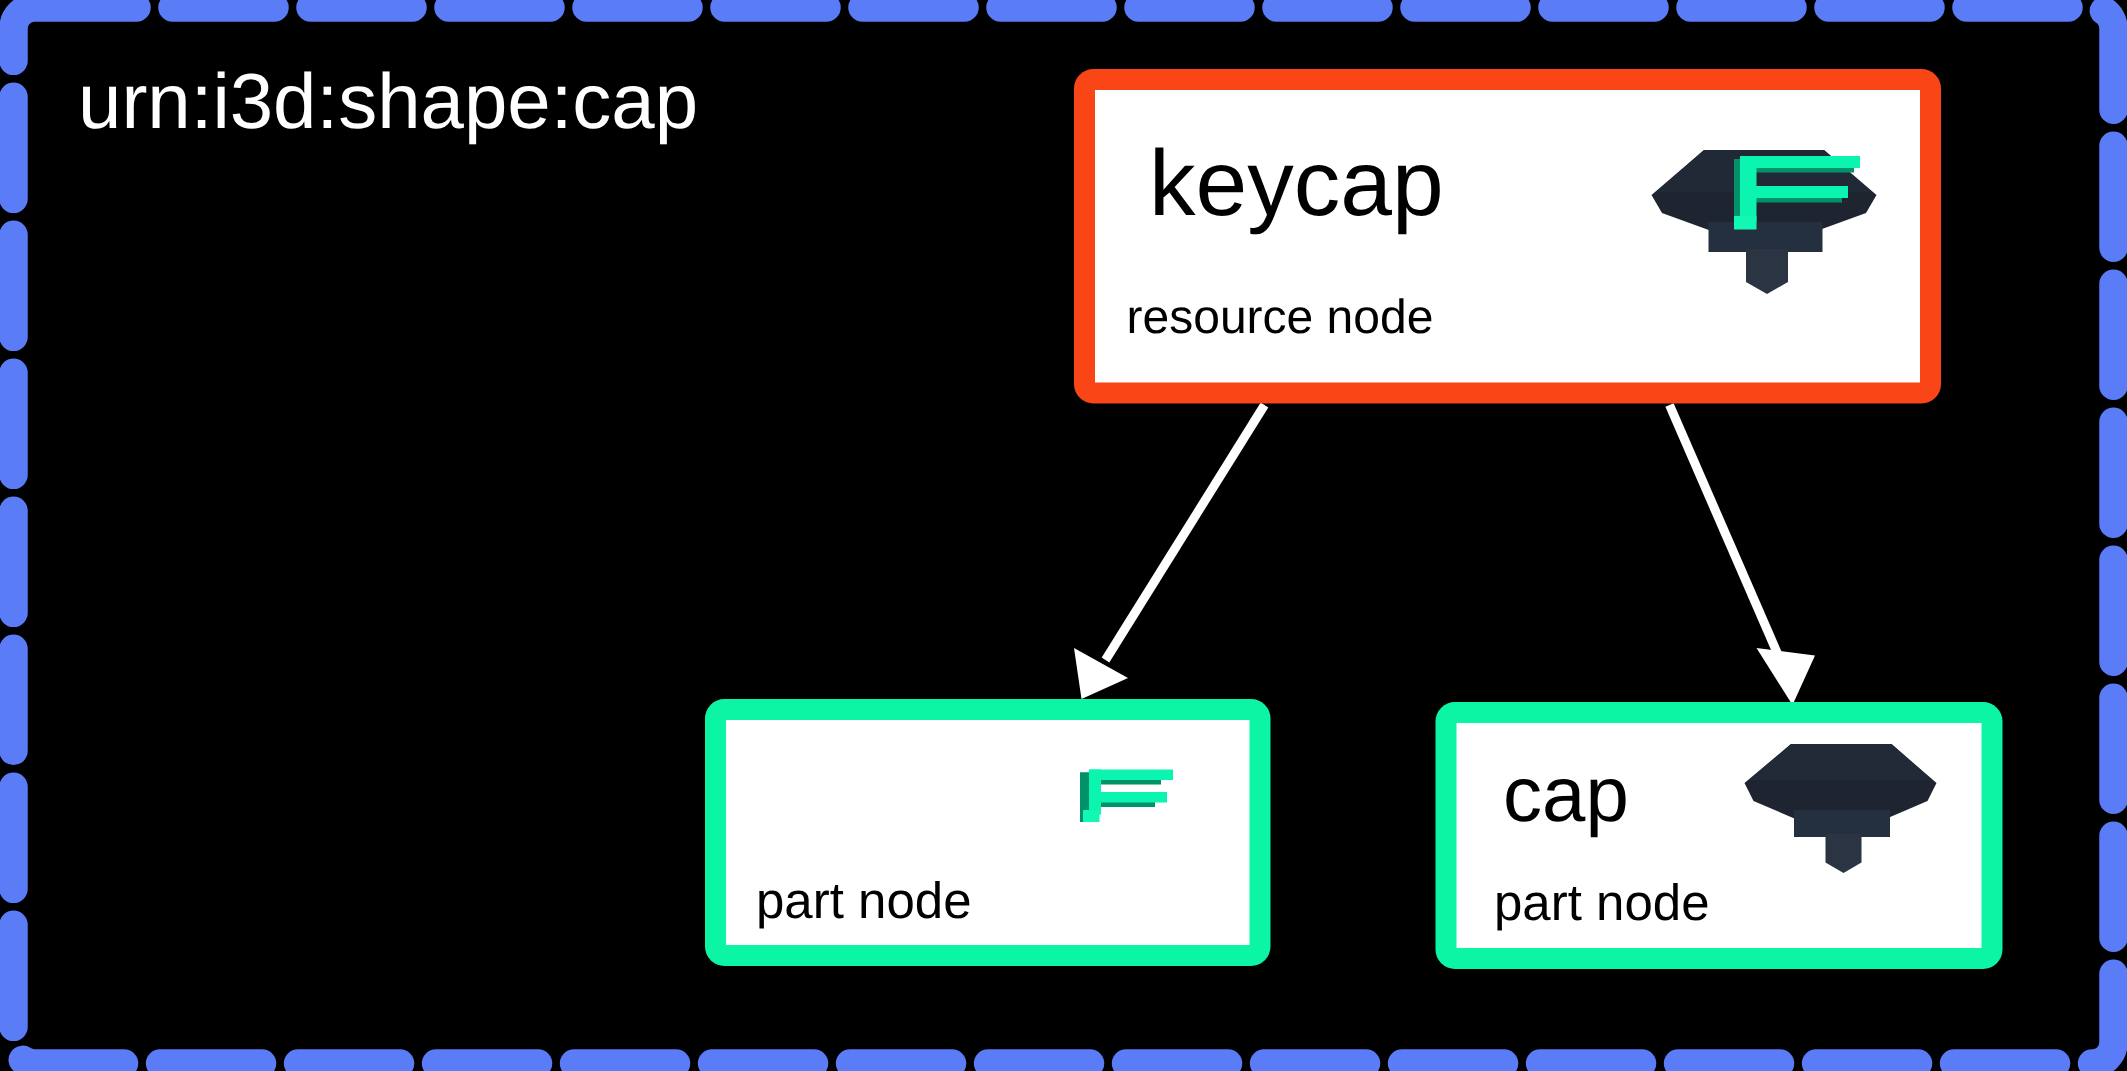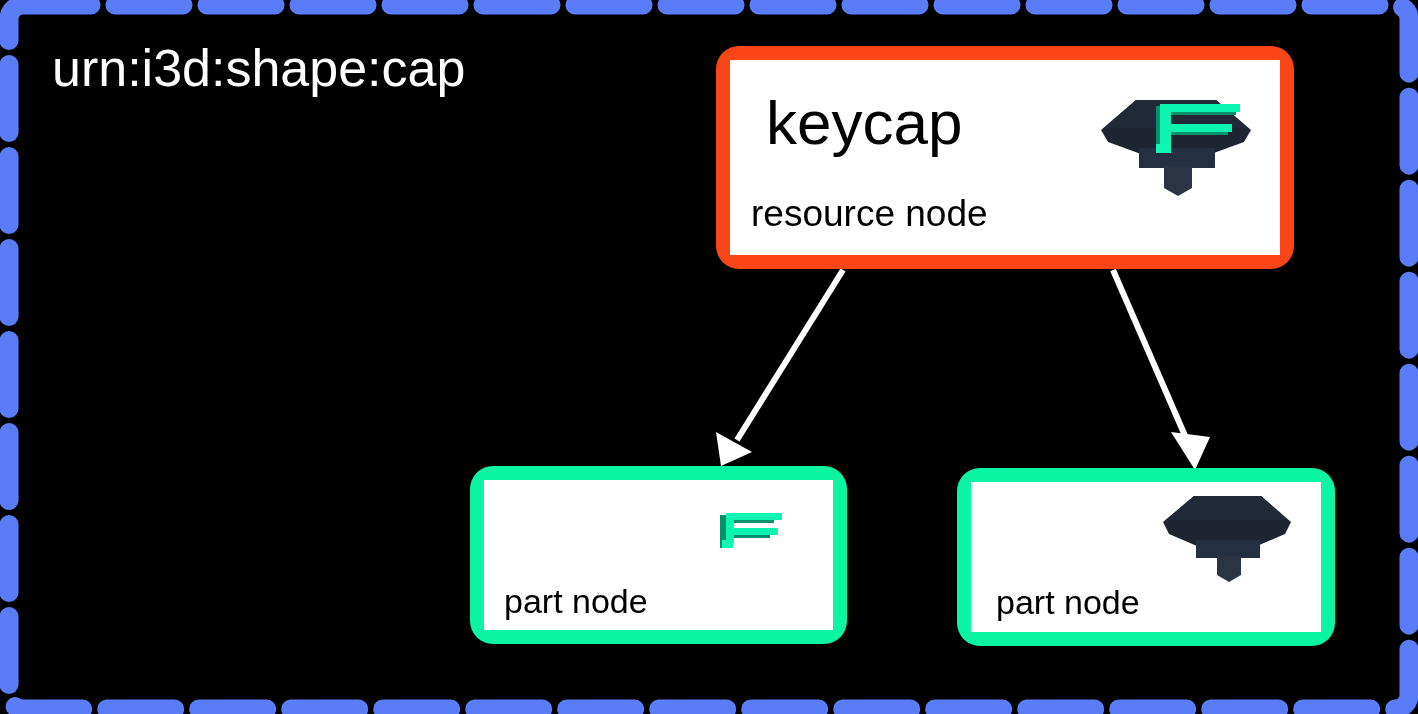--- a/index.html
+++ b/index.html
@@ -44,21 +44,21 @@
     position: absolute;
     left: 0; top: 0;
     width: 1418px; height: 714px;
     z-index: 6;
   }
 
   
   .node {
     position: absolute;
     box-sizing: border-box;
-    border-radius: 23px;
+    border-radius: 13px;
     z-index: 10;
   }
   .node-inner {
     width: 100%;
     height: 100%;
     box-sizing: border-box;
     background: #ffffff;
     position: relative;
     overflow: hidden;
   }
@@ -88,21 +88,21 @@
     padding: 14px;
   }
   #node-keycap .node-title {
     left: 36px;
     top: 32px;
     font-size: 62px;
   }
   #node-keycap .node-subtitle {
     left: 21px;
     top: 135px;
-    font-size: 37px;
+    font-size: 32px;
   }
   #node-keycap .node-thumb {
     left: 366px;
     top: 32px;
     width: 160px;
     height: 110px;
   }
 
   
   #node-letter {
@@ -221,20 +221,21 @@
           <rect x="6" y="1" width="56" height="7" fill="#0bf5b0"></rect>
           <rect x="6" y="16" width="52" height="7" fill="#0bf5b0"></rect>
           <rect x="2" y="28" width="11" height="8" fill="#11f7b4"></rect>
         </svg>
       </div>
     </div>
   </div>
 
   <div class="node" id="node-cap">
     <div class="node-inner">
+      <div class="node-title">cap</div>
       <div class="node-subtitle">part node</div>
       <div class="node-thumb">
         <svg width="136" height="96" viewBox="0 0 136 96">
 
           <polygon points="35,6 102,6 132,32 126,44 98,56 38,56 10,44 4,32" fill="#1e2430"></polygon>
           <polygon points="35,6 102,6 129,30 7,30" fill="#232a37"></polygon>
 
           <rect x="37" y="50" width="64" height="18" fill="#243040"></rect>
 
           <polygon points="58,66 82,66 82,85 70,92 58,85" fill="#2a3442"></polygon>

